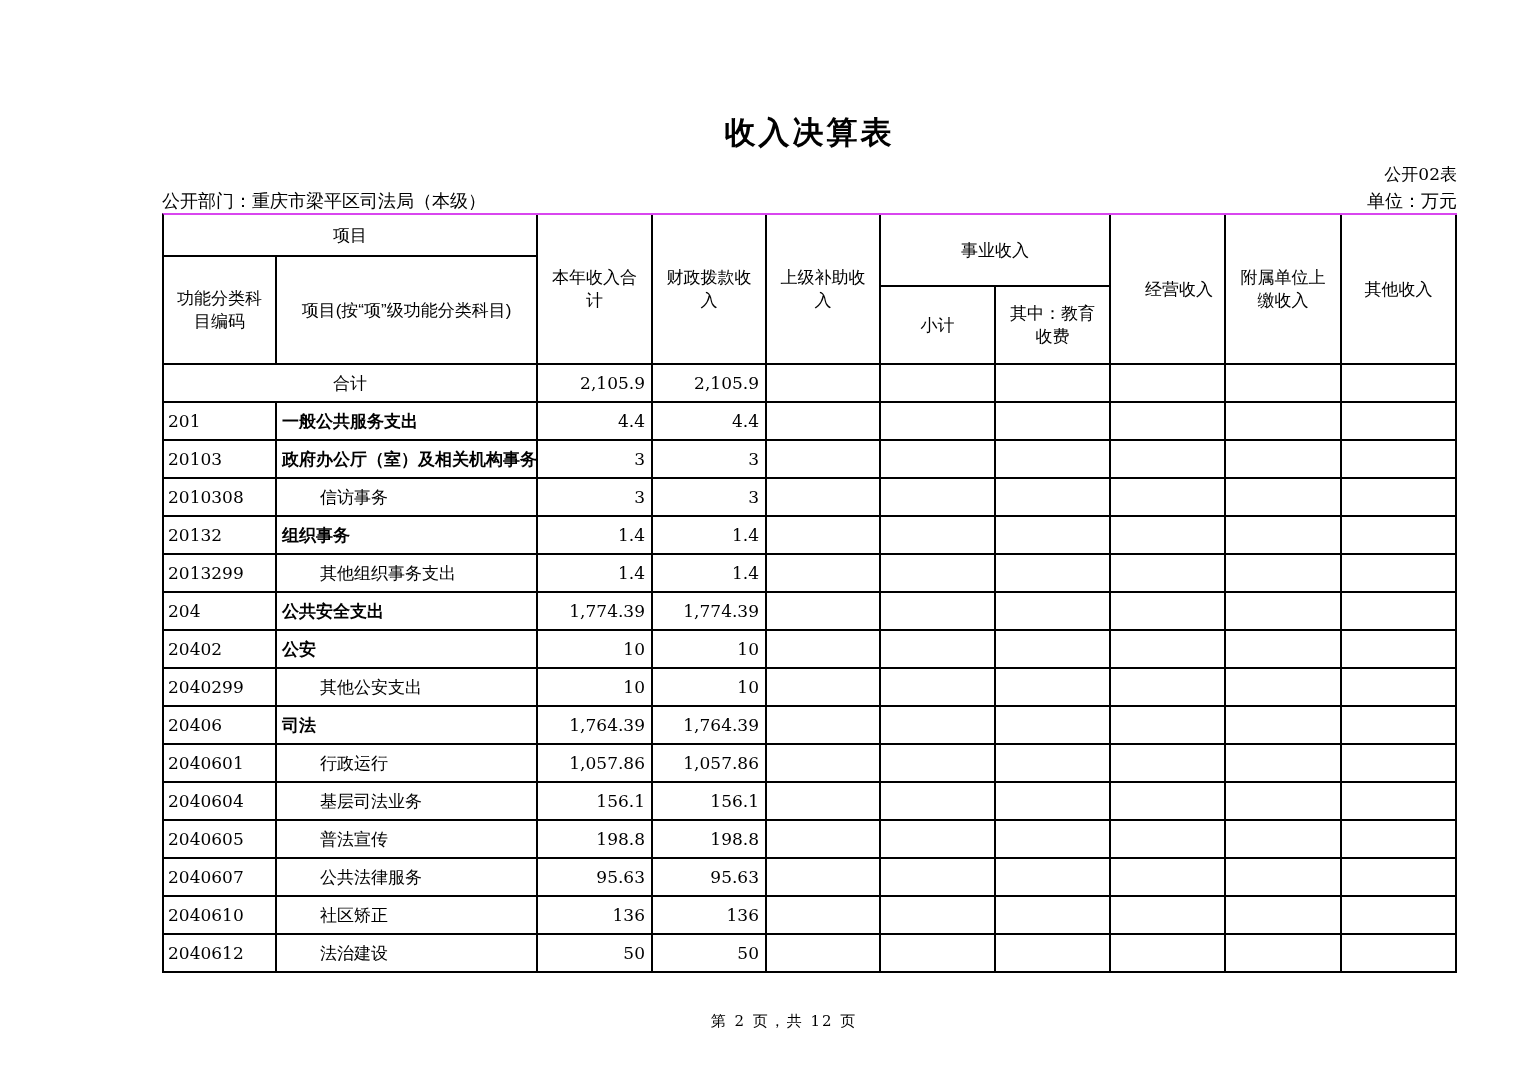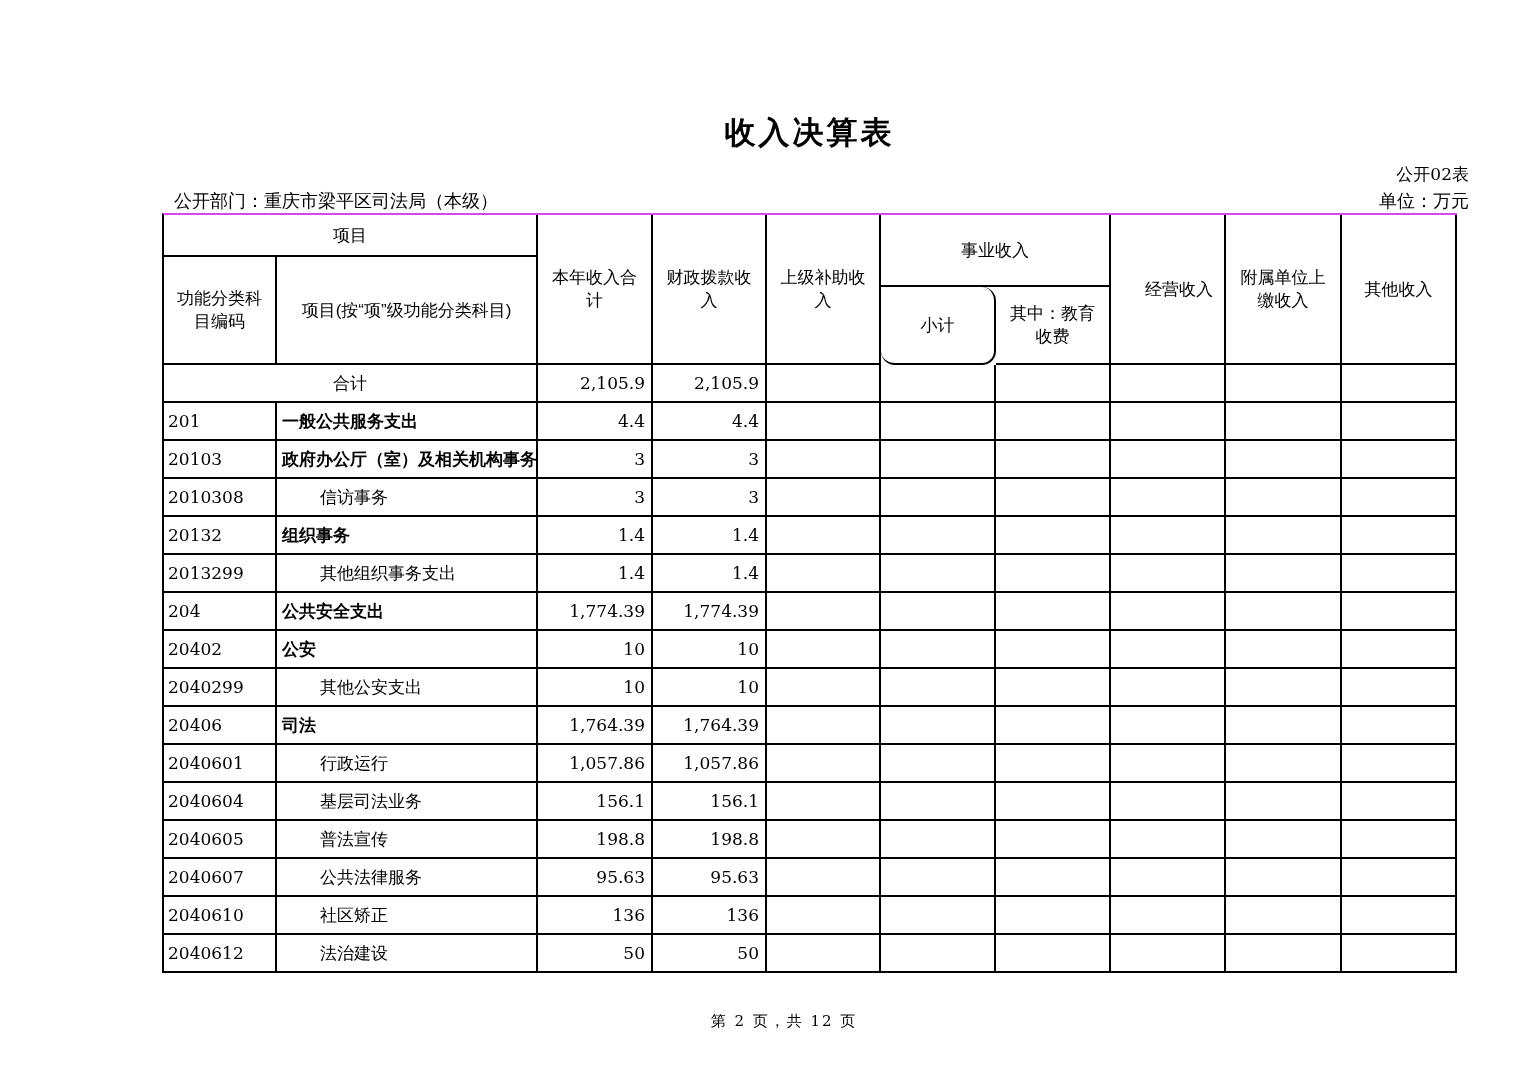--- a/index.html
+++ b/index.html
@@ -24,21 +24,21 @@
     width: 1295px;
     text-align: center;
     font-family: "DejaVu Serif", serif;
     font-weight: 700;
     font-size: 31px;
     letter-spacing: 3px;
   }
   .meta {
     position: absolute;
     top: 163px;
-    left: 150px;
+    left: 138px;
     width: 1295px;
     font-family: "DejaVu Serif", serif;
   }
   .meta-line1 {
     text-align: right;
     font-size: 17px;
   }
   .meta-line2 {
     display: flex;
     justify-content: space-between;
@@ -73,21 +73,21 @@
   .gp-top { height: 42px; }
   .gp-bottom { flex: 1; display: flex; }
   .hc1 { width: 113px; }
   .hc2 { width: 261px; padding: 0 4px; }
   .hc3 { width: 115px; }
   .hc4 { width: 114px; }
   .hc5 { width: 114px; }
   .group-business { width: 230px; }
   .gb-top { height: 72px; }
   .gb-bottom { flex: 1; display: flex; }
-  .hc6 { width: 115px; border-radius: 14px; }
+  .hc6 { width: 115px; }
   .hc7 { width: 115px; }
   .hc8 { width: 115px; padding-left: 32px; }
   .hc9 { width: 116px; }
   .hc10 { width: 115px; }
   .gp-bottom .hcell, .gb-bottom .hcell { height: 100%; }
 
   .tr { display: flex; height: 38px; font-size: 17px; }
   .td {
     display: flex;
     align-items: center;

